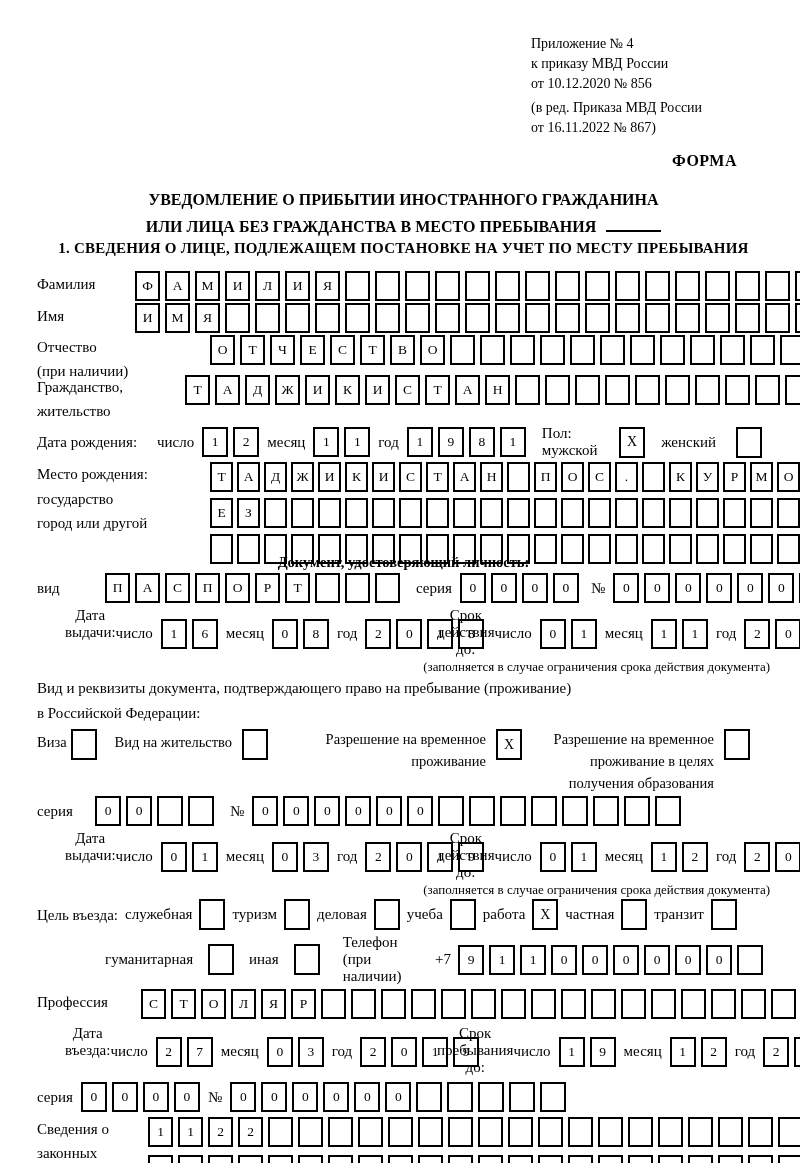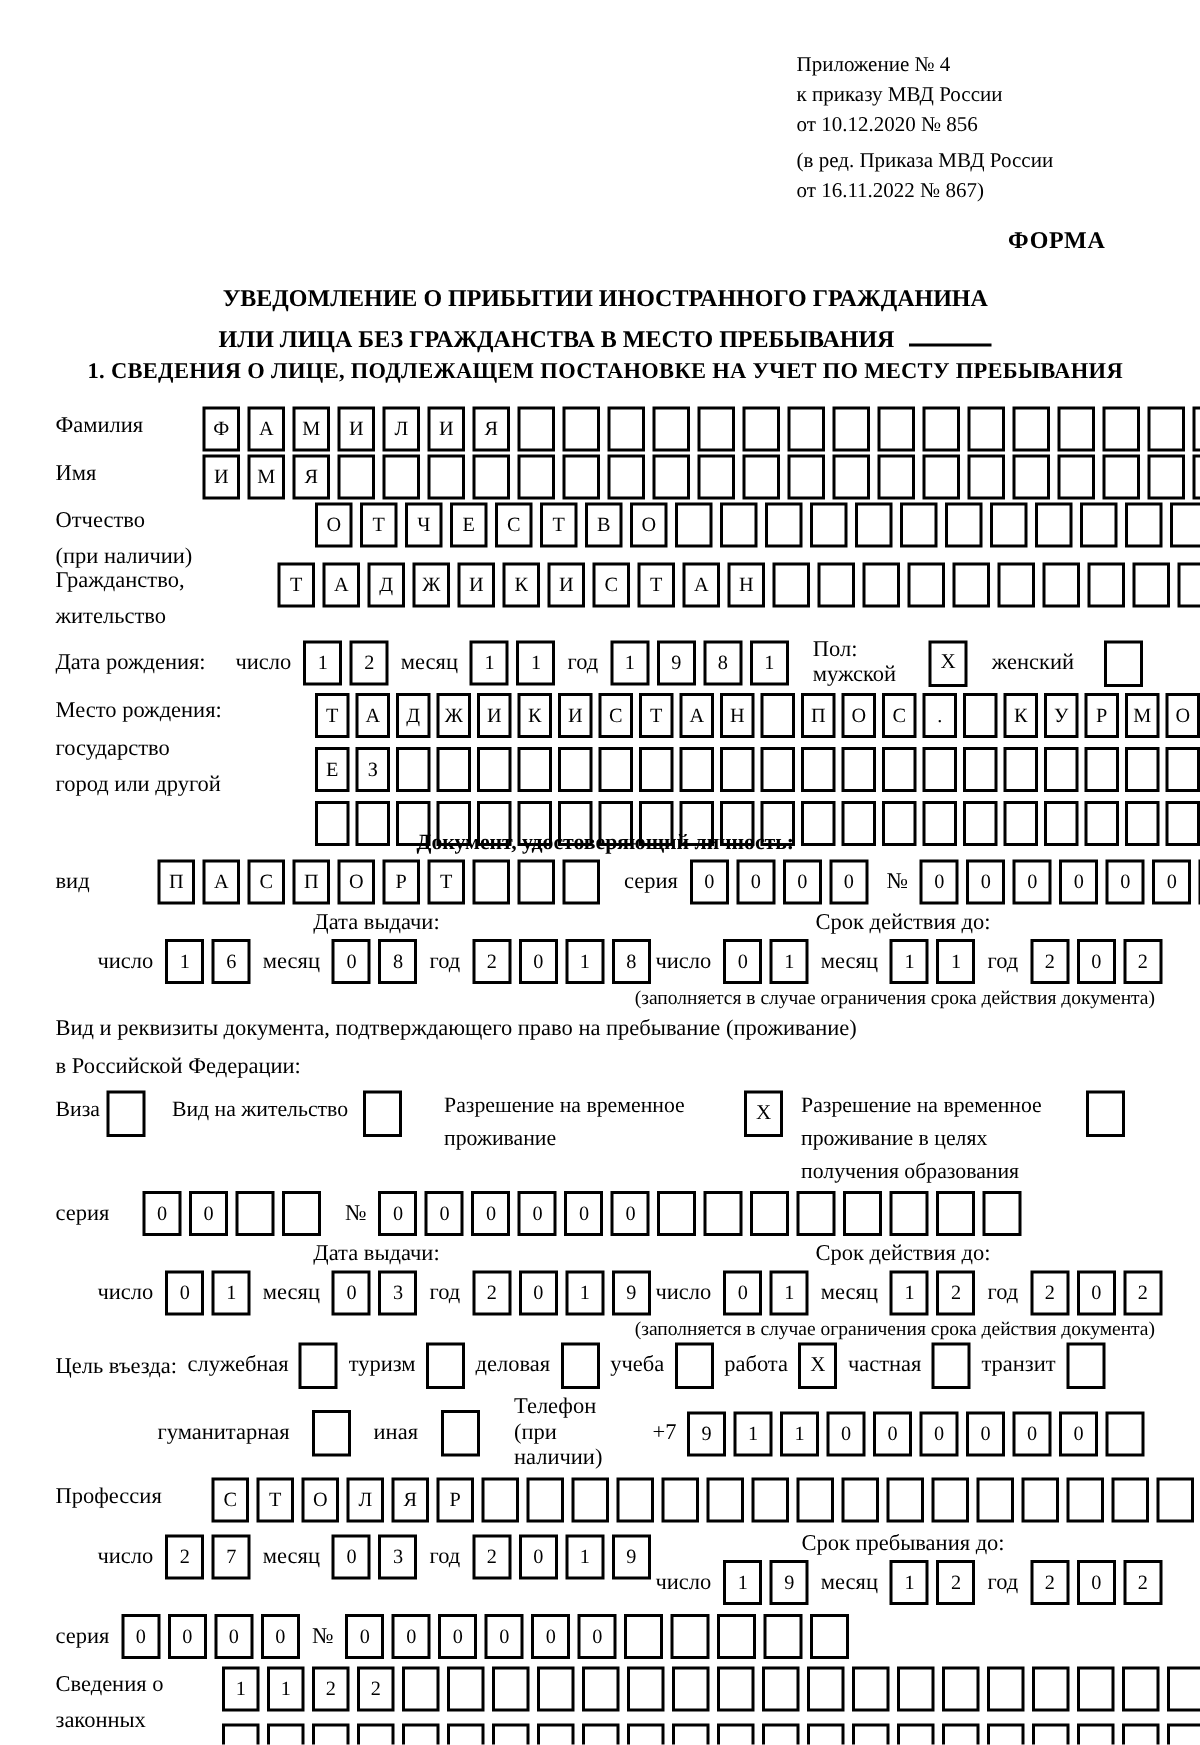--- a/index.html
+++ b/index.html
@@ -38,31 +38,31 @@
   .mt14{margin-top:14px}.mt4{margin-top:4px}.mt2{margin-top:2px}
   .neg10{margin-bottom:-10px}
   .ml8{margin-left:8px}.ml12{margin-left:12px}.ml16{margin-left:16px}.ml18{margin-left:18px}.ml28{margin-left:28px}
 
   .bd-row > *{margin-right:8px}
   .bp-rows{display:flex;flex-direction:column;gap:6px}
 
   .doc-head{margin-top:-12px;text-align:center;font-weight:bold;font-size:14.5px;line-height:20px}
 
   .date-pair{display:flex;margin-top:4px}
-  .date-col{display:flex;flex-direction:column;flex:0 0 auto}
+  .date-col{display:flex;flex-direction:row;flex:0 0 auto}
   .dc1{margin-left:28px;width:372px}
   .dc2{width:330px}
   .date-head{text-align:center;font-size:15px;line-height:17px}
   .date-row{display:flex;align-items:center;gap:8px;margin-top:2px}
   .fnote{font-size:13px;line-height:15px;text-align:right;margin-top:1px}
 
   .intro{font-size:15px;line-height:25px;margin-top:2px}
   .opts{margin-top:-6px}
   .opt{display:flex;align-items:flex-start;flex:0 0 auto}
-  .optlbl{text-align:left;font-size:14.5px;line-height:22px}
+  .optlbl{text-align:right;font-size:14.5px;line-height:22px}
   .opt .cells{margin-left:10px;margin-top:1px}
   .w190{width:190px}.w180{width:180px}
 
   .po-row > *{margin-right:7px}
   .po-row .lbl{line-height:28px}
 
   .lr-right{display:flex;flex-direction:column;gap:8px}
 </style>
 </head>
 <body>
@@ -584,20 +584,21 @@
         <span class="cell"></span>
         <span class="cell"></span>
         <span class="cell"></span>
         <span class="cell"></span>
         <span class="cell"></span>
       </span>
   </div>
 
   <div class="date-pair" style="margin-top:6px">
     <div class="date-col dc1">
+      <div class="date-head">Дата въезда:</div>
       <div class="date-row">
         <span>число</span>
         <span class="cells num">
             <span class="cell">2</span>
             <span class="cell">7</span>
           </span>
         <span>месяц</span>
         <span class="cells num">
             <span class="cell">0</span>
             <span class="cell">3</span>

